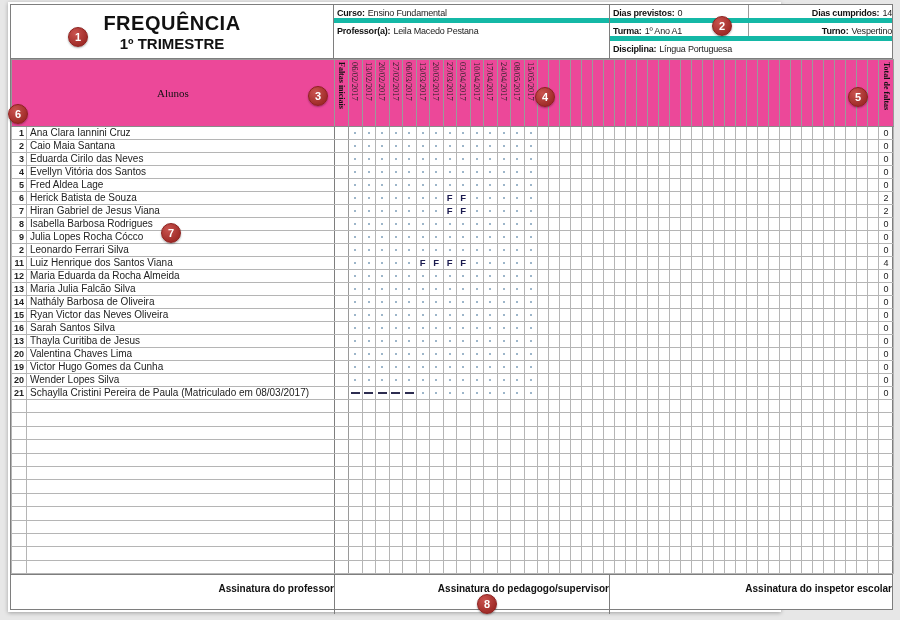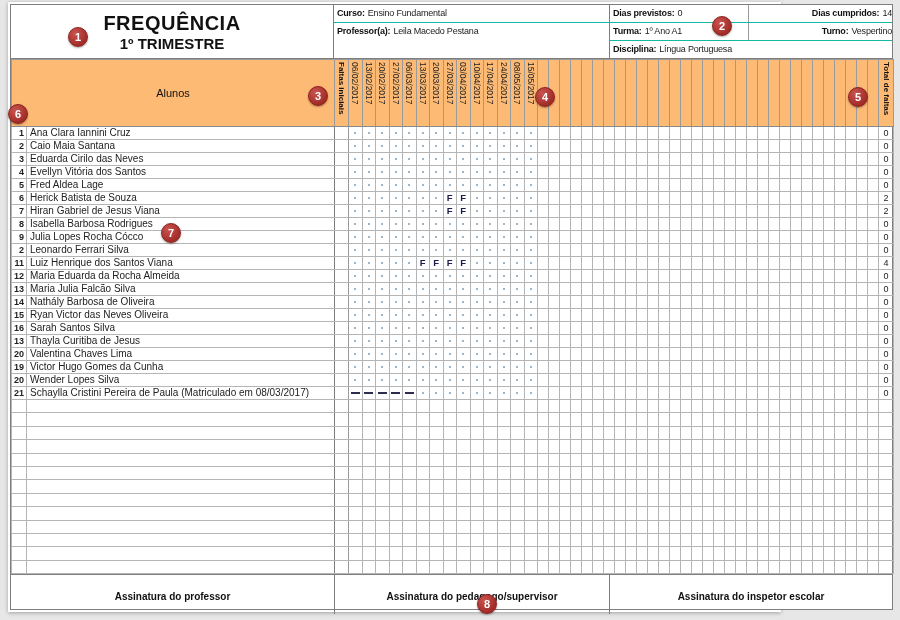--- a/index.html
+++ b/index.html
@@ -12,56 +12,56 @@
            border:1px solid #7e7e7e; background:#fff; }
 
   
   .head-band { display:flex; height:54px; border-bottom:1px solid #7e7e7e; }
   .title-cell { width:323px; border-right:1px solid #7e7e7e; display:flex;
                 flex-direction:column; align-items:center; justify-content:center; }
   .t1 { font-size:20px; font-weight:bold; letter-spacing:.5px; color:#111; }
   .t2 { font-size:15px; font-weight:bold; color:#111; }
   .info-mid { width:276px; border-right:1px solid #7e7e7e; }
   .info-right { flex:1; }
-  .irow { height:18px; border-bottom:1px solid #14b8a6; display:flex; overflow:hidden; }
+  .irow { height:18px; border-bottom:5px solid #14b8a6; display:flex; overflow:hidden; }
   .irow:last-child { border-bottom:none; }
   .icell { flex:1; padding:0 0 0 3px; font-size:9px; letter-spacing:-.2px;
            line-height:17px; white-space:nowrap; overflow:hidden; color:#222; }
   .icell b { margin-right:3px; color:#111; }
   .icell + .icell { border-left:1px solid #9a9a9a;text-align:right; }
   .w140 { flex:0 0 139px; }
   .w138 { flex:0 0 138px; }
 
   
   table.grid { border-collapse:collapse; table-layout:fixed; width:881px; }
   .grid th, .grid td { border:1px solid #b5b5b5; padding:0; overflow:hidden;
                        font-size:9.5px; color:#222; }
   .grid thead th { border-color:#9a9a9a; border-bottom:1px solid #8a8a8a;
-                   height:67px; background:#fdba74; font-weight:normal; }
+                   height:67px; background:#ec4899; font-weight:normal;font-family:Liberation Serif, serif; }
   th.alunos { font-size:11px; font-weight:bold; text-align:center; color:#111; }
   .vtext { writing-mode:vertical-rl; white-space:nowrap; font-size:8.5px;
            letter-spacing:0; padding-top:2px; text-align:left; vertical-align:top; color:#222; }
   th.vhead { vertical-align:top; }
   th.vhead .vtext { display:inline-block; height:65px; }
   .vbold { font-weight:bold; font-size:8px; color:#111; }
   .grid td { height:13px; line-height:12px; }
   td.rownum { text-align:right; padding-right:2px; font-weight:bold; font-size:9px; }
   td.sname { padding-left:3px; font-size:10px; white-space:nowrap;
              border-right:1px solid #7e7e7e; }
   td.fic { border-right:1px solid #9a9a9a; }
   td.mark { text-align:center; }
   td.totalc { text-align:center; border-left:1px solid #8a8a8a; font-size:9px; }
   .dot { display:inline-block; width:2px; height:2px; background:#9db6ca; vertical-align:middle; }
   .fmark { font-weight:bold; font-size:9.5px; color:#1b1b4f; }
   .dashmark { display:inline-block; width:9px; height:2px; background:#2c2c50; vertical-align:middle; }
   tr.emptyrow td { height:13.4px; }
 
   
   .sig-band { display:flex; height:40px; border-top:1px solid #7e7e7e; }
-  .sig { padding-top:16px; text-align:center; font-size:10px; font-weight:bold; color:#111; }
+  .sig { padding-top:8px; text-align:right; font-size:10px; font-weight:bold; color:#111; }
   .sig1 { width:323px; }
   .sig2 { width:276px; border-left:1px solid #7e7e7e; border-right:1px solid #7e7e7e; }
   .sig3 { flex:1; }
 
   
   .badge { position:absolute; width:20px; height:20px; border-radius:50%;
            background:radial-gradient(circle at 35% 30%, #c9534f, #a02c28 72%);
            border:1px solid #8d201e; color:#fff; font-weight:bold; font-size:11px;
            line-height:18px; text-align:center; box-shadow:0 1px 2px rgba(0,0,0,.35);
            z-index:10; }

